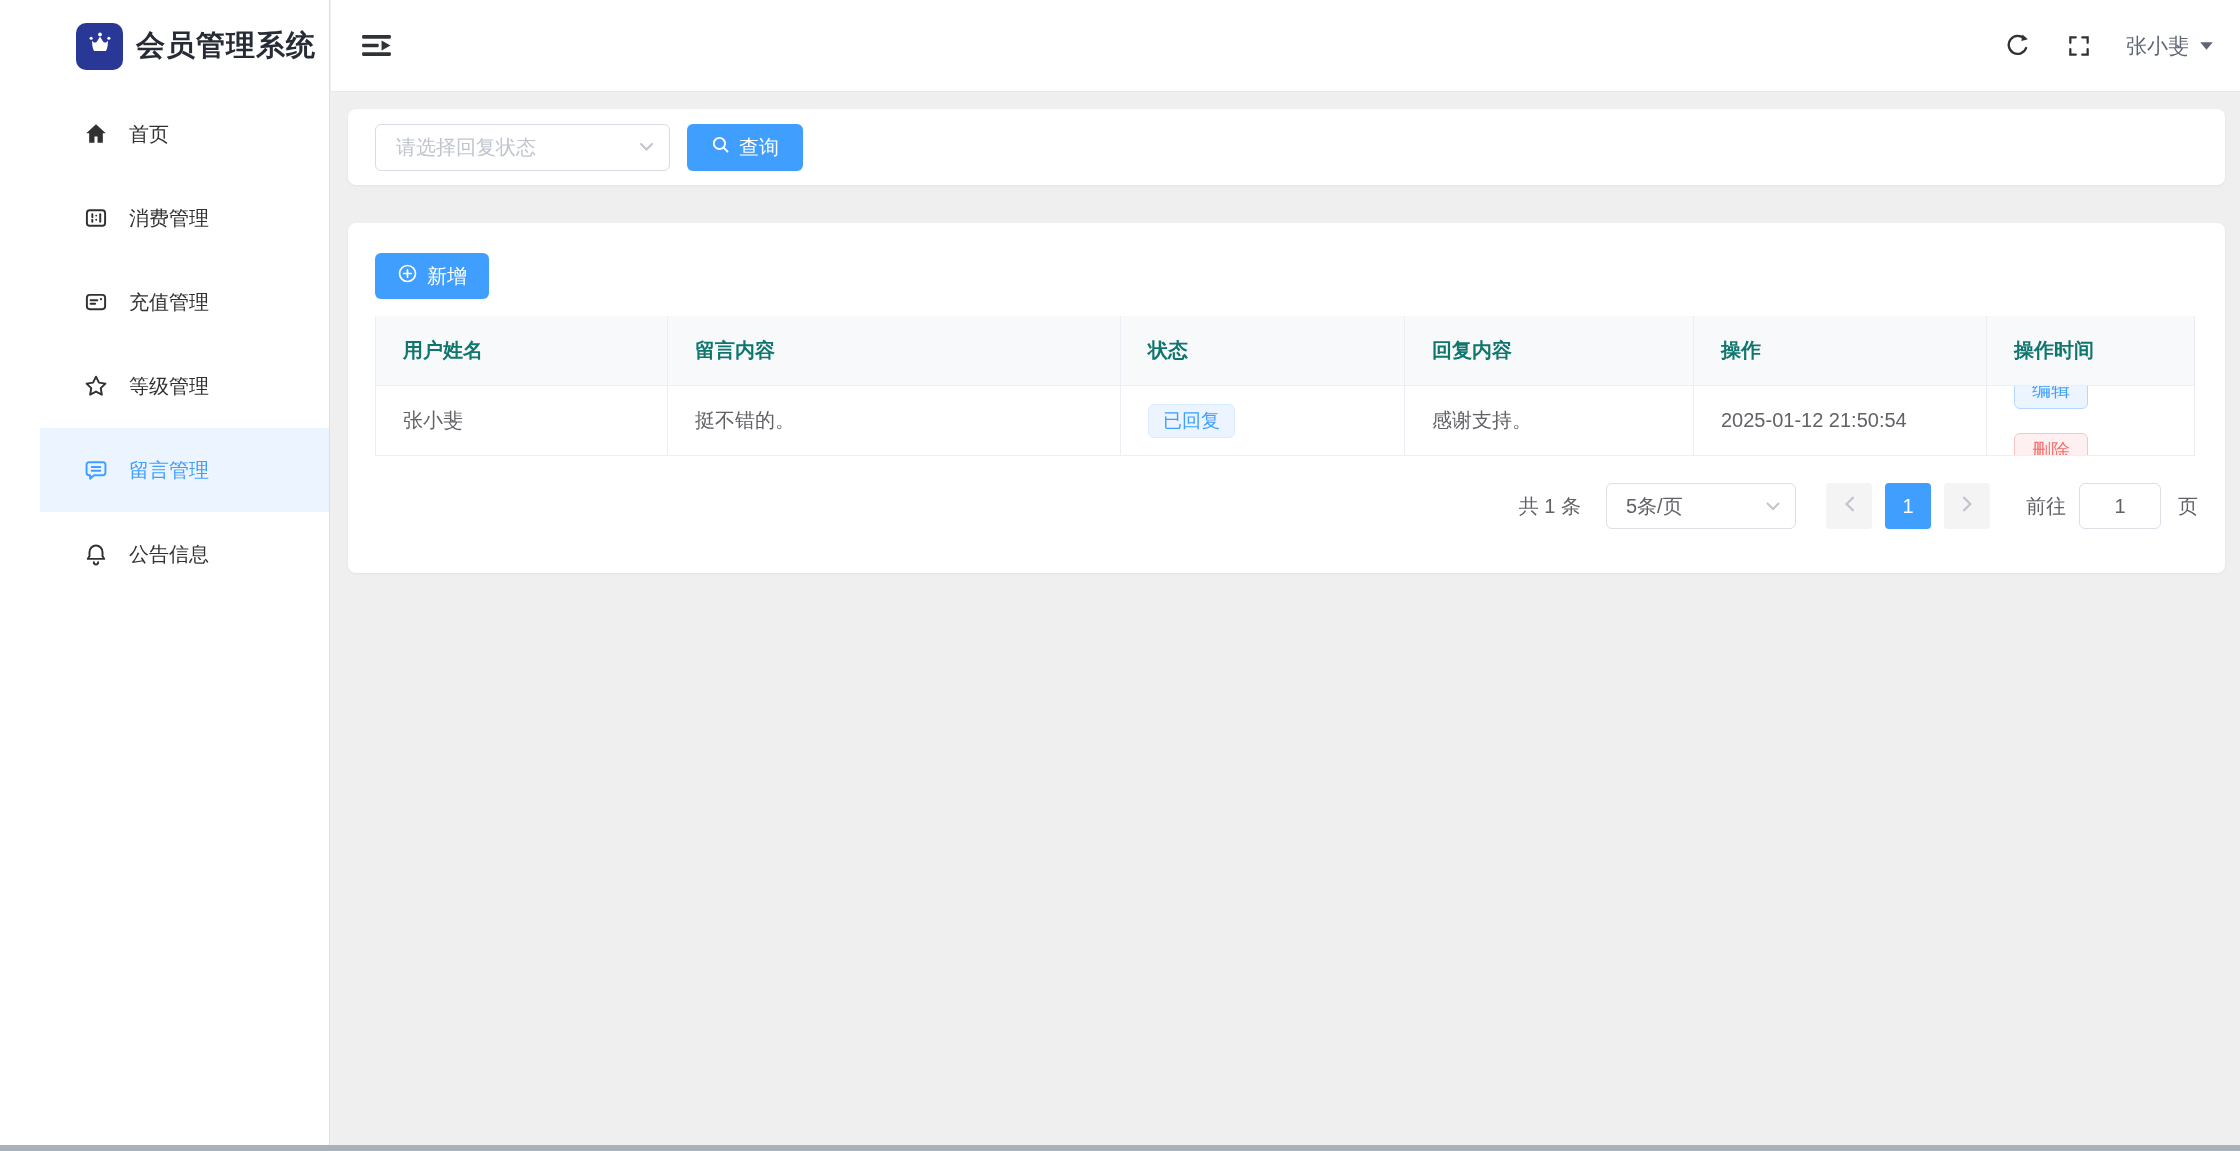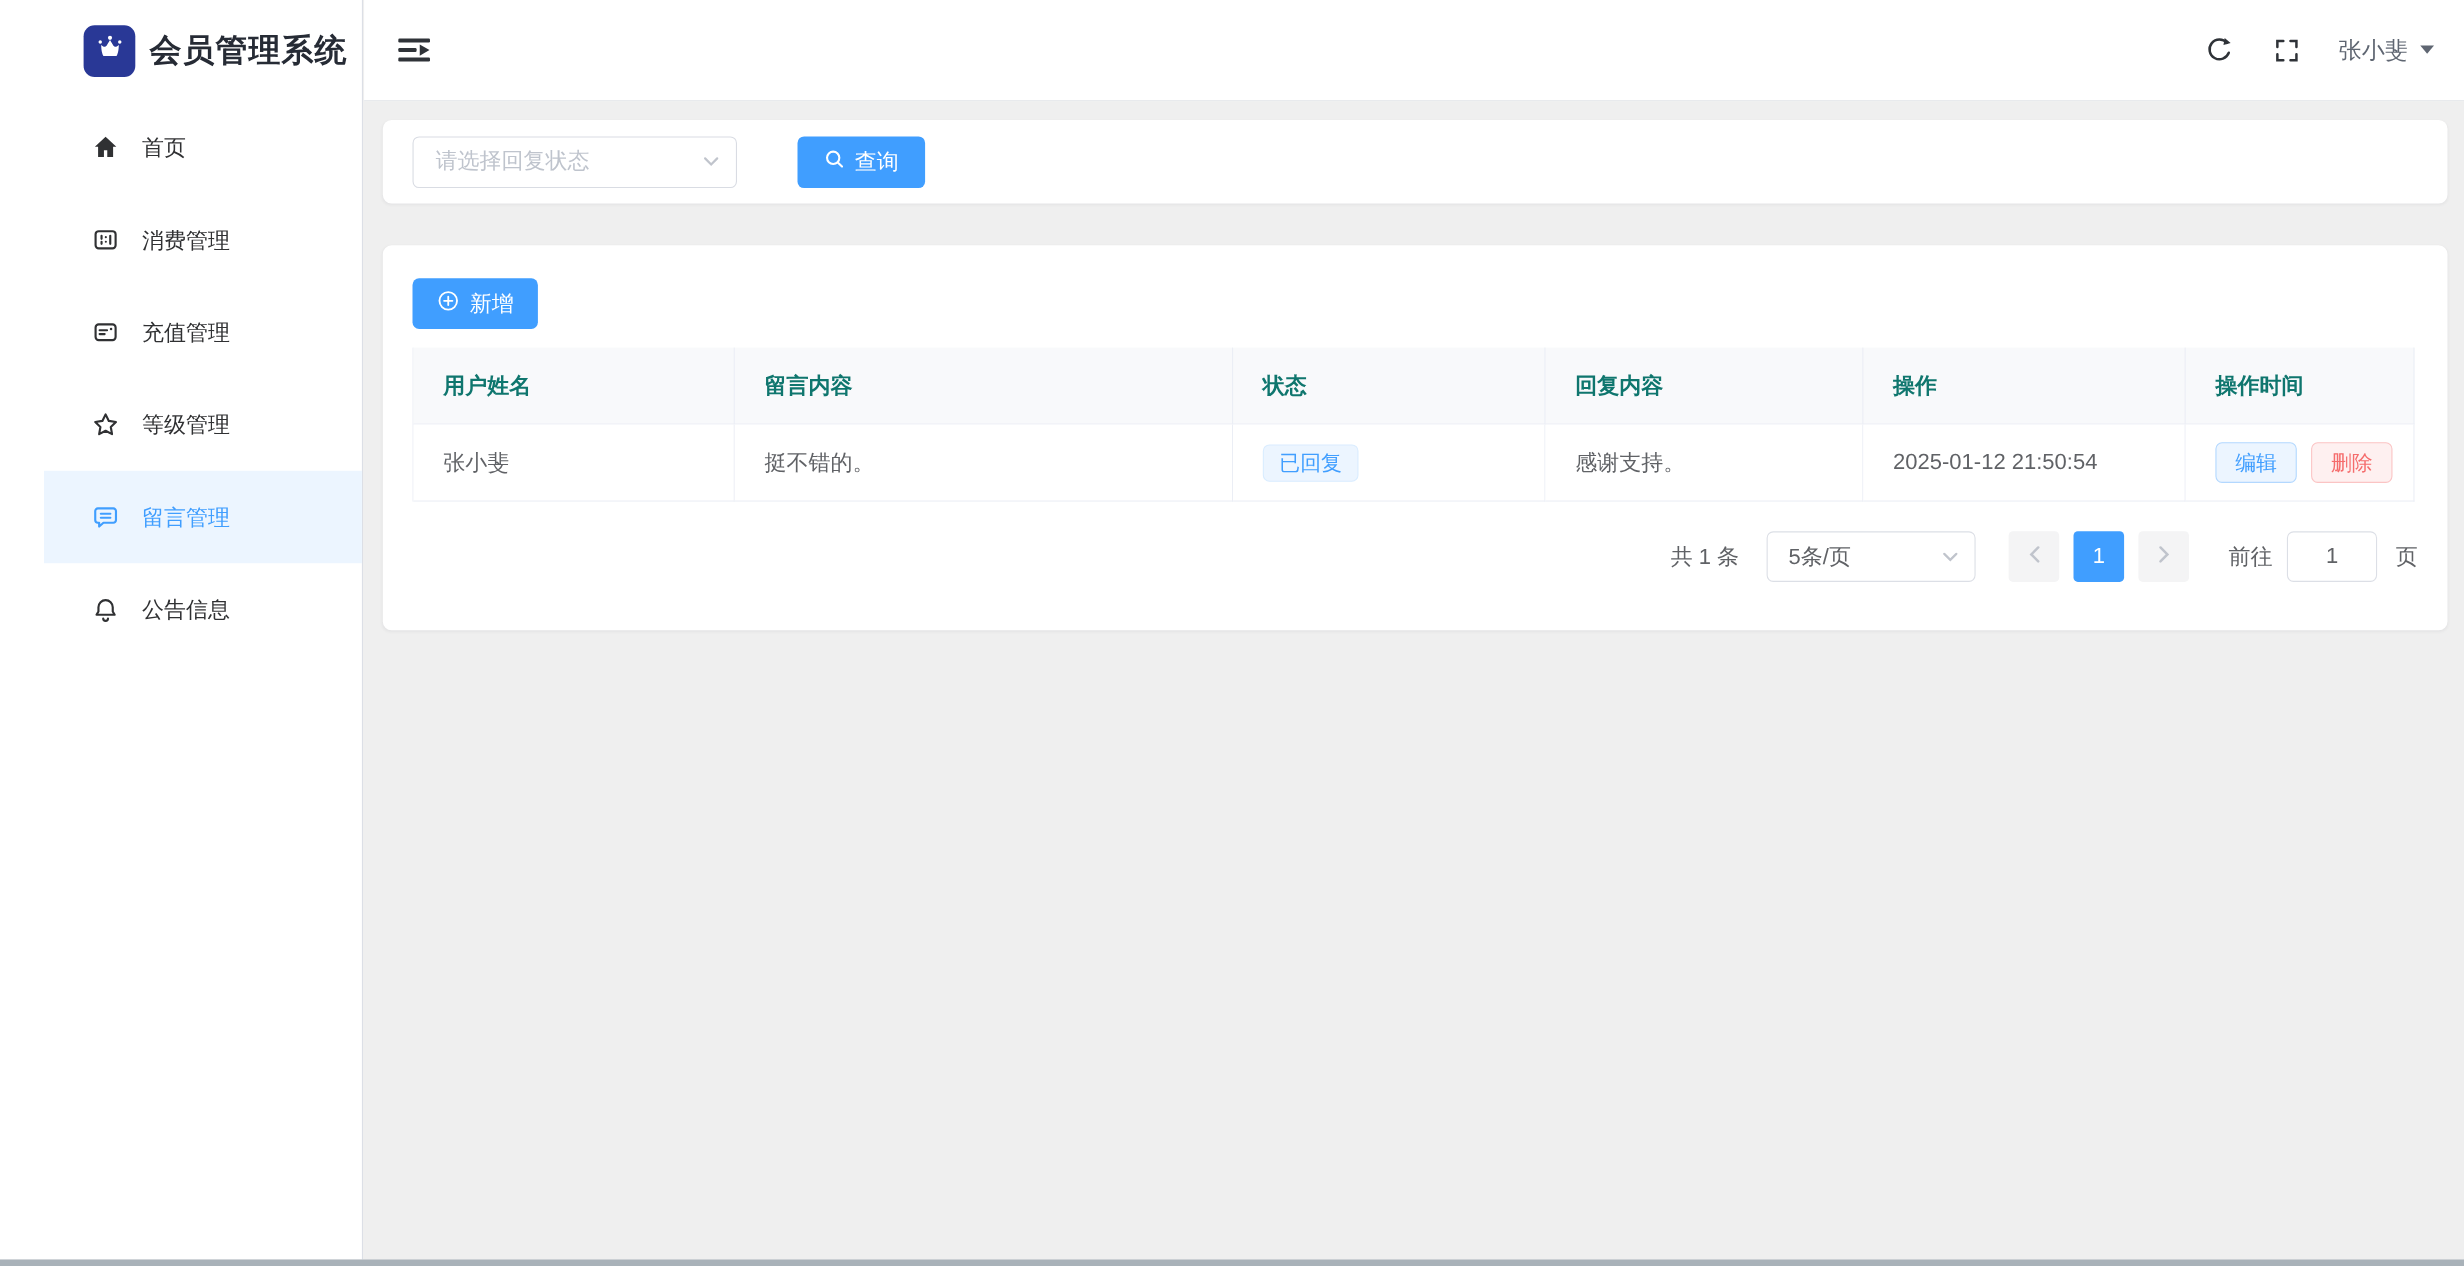--- a/index.html
+++ b/index.html
@@ -28,21 +28,21 @@
     justify-content:center; cursor:pointer; }
   .topbar-right { margin-left:auto; display:flex; align-items:center; gap:32px; padding-right:26px; }
   .icon-btn { width:30px; height:30px; display:flex; align-items:center; justify-content:center; cursor:pointer; }
   .user-chip { display:flex; align-items:center; gap:10px; cursor:pointer; }
   .user-name { font-size:21px; color:#5f6672; }
 
   
   .main { position:absolute; left:331px; top:93px; right:0; bottom:6px; background:#efefef; overflow:hidden; }
   .card { background:#fff; border-radius:8px; box-shadow:0 1px 3px rgba(0,21,41,.05); }
   .filter-card { position:absolute; left:17px; top:16px; right:15px; height:76px;
-    display:flex; align-items:center; padding:16px 27px;gap:38px; }
+    display:flex; align-items:center; padding:16px 27px; }
   .select-box { position:relative; width:295px; height:47px; }
   .select-input { width:100%; height:100%; border:1px solid #d9dce3; border-radius:6px;
     padding:0 44px 0 20px; font-size:20px; color:#606266; outline:none; background:#fff;
     font-family:inherit; }
   .select-input::placeholder { color:#bfc4cd; }
   .select-caret { position:absolute; right:16px; top:50%; transform:translateY(-50%); pointer-events:none; display:flex; }
   .btn-primary { height:47px; padding:0 24px; margin-left:17px; background:#409eff; border:none;
     border-radius:6px; color:#fff; font-size:20px; display:inline-flex; align-items:center; gap:9px;
     cursor:pointer; font-family:inherit; }
 
@@ -52,21 +52,21 @@
   
   .tbl { margin-top:17px; width:1820px; border-left:1px solid #ebeef5; }
   .tbl-header, .tbl-row { display:grid; grid-template-columns:292px 453px 284px 289px 293px 208px; }
   .tbl-header { background:#f8f9fb; }
   .th, .td { height:70px; display:flex; align-items:center; padding-left:27px;
     border-right:1px solid #ebeef5; border-bottom:1px solid #ebeef5; overflow:hidden; }
   .th { font-size:20px; font-weight:700; color:#0f766e; }
   .td { font-size:20px; color:#606266; background:#fff; }
   .tag { display:inline-flex; align-items:center; height:34px; padding:0 14px; background:#ecf5ff;
     border:1px solid #d9ecff; border-radius:6px; color:#409eff; font-size:19px; }
-  .row-actions { display:flex; gap:13px; }
+  .row-actions { display:flex; gap:24px;flex-direction:column; }
   .mini-btn { height:37px; padding:0 17px; border-radius:6px; font-size:19px; cursor:pointer;
     display:inline-flex; align-items:center; font-family:inherit; }
   .mini-btn.edit { background:#ecf5ff; border:1px solid #b3d8ff; color:#409eff; }
   .mini-btn.delete { background:#fef0f0; border:1px solid #fbc4c4; color:#f56c6c; }
 
   
   .pagination { margin-top:27px; display:flex; align-items:center; justify-content:flex-end; gap:0; }
   .pg-total { font-size:20px; color:#606266; margin-right:25px; }
   .pg-size { position:relative; width:190px; height:46px; margin-right:30px; }
   .pg-size-box { width:100%; height:100%; border:1px solid #dcdfe6; border-radius:6px; background:#fff;

